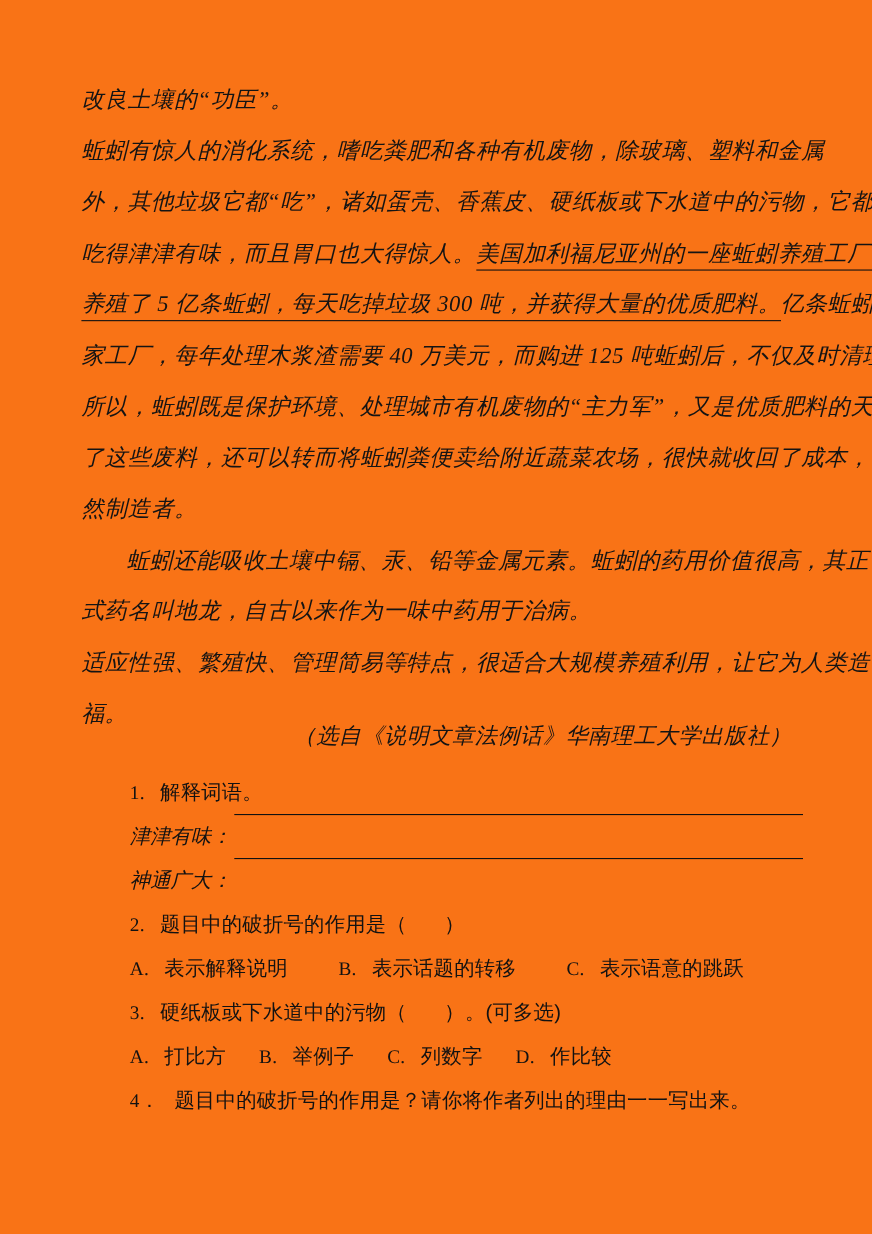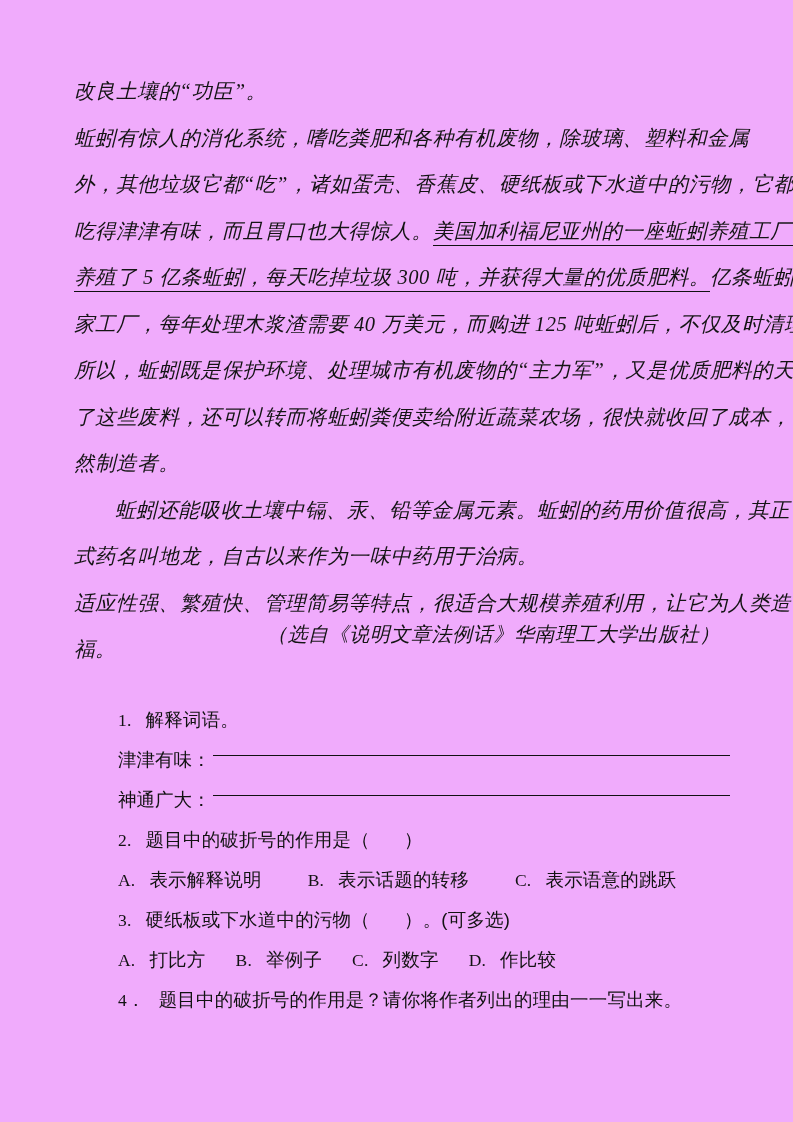--- a/index.html
+++ b/index.html
@@ -15,21 +15,21 @@
     font-family: "Liberation Serif", "DejaVu Serif", serif;
     color: #1a1a1a;
     -webkit-font-smoothing: antialiased;
   }
 
   .page {
     position: absolute;
     left: 0; top: 0;
     width: 793px;
     height: 1122px;
-    background: #f0abfc;
+    background: #f97316;
   }
 
   
   .passage {
     position: absolute;
     left: 74px;
     top: 68px;
     width: 646px;
   }
 
@@ -55,21 +55,21 @@
 
   .uline {
     border-bottom: 1.6px solid #111;
     padding-bottom: 3px;
   }
 
   
   .attrib {
     position: absolute;
     left: 74px;
-    top: 621px;
+    top: 655px;
     width: 646px;
     text-align: right;
     padding-right: 12px;
     font-family: "Liberation Serif", "DejaVu Serif", serif;
     font-style: italic;
     font-size: 20px;
     letter-spacing: 0.6px;
     color: #141414;
   }
 
@@ -103,23 +103,24 @@
 
   .gap-sm { display: inline-block; width: 14px; }
   .gap-md { display: inline-block; width: 30px; }
   .gap-lg { display: inline-block; width: 46px; }
 
   
   .blank-row {
     height: 40px;
     line-height: 40px;
     display: flex;
-    align-items: center;
+    align-items: flex-start;
     font-size: 18.5px;
     white-space: nowrap;
+    font-style: italic;
   }
   .blank-label {
     font-family: "Liberation Sans", "DejaVu Sans", sans-serif;
     font-size: 18.5px;
     line-height: 40px;
     color: #121212;
   }
   .blank-rule {
     flex: 1 1 auto;
     border-bottom: 1.8px solid #111;

